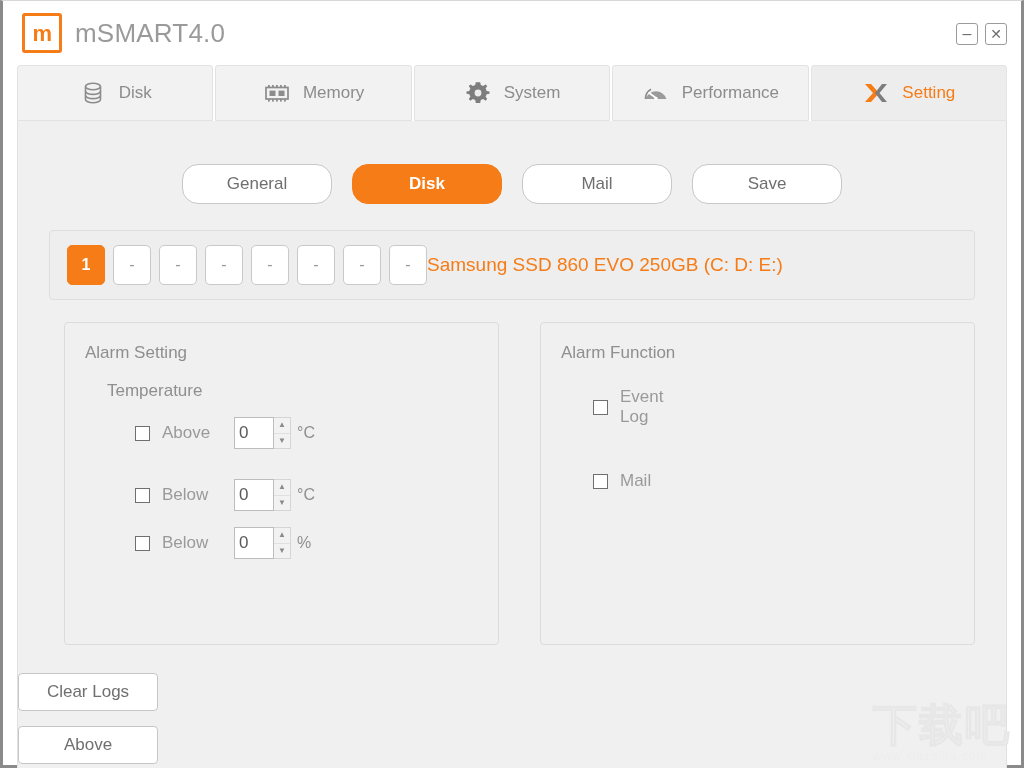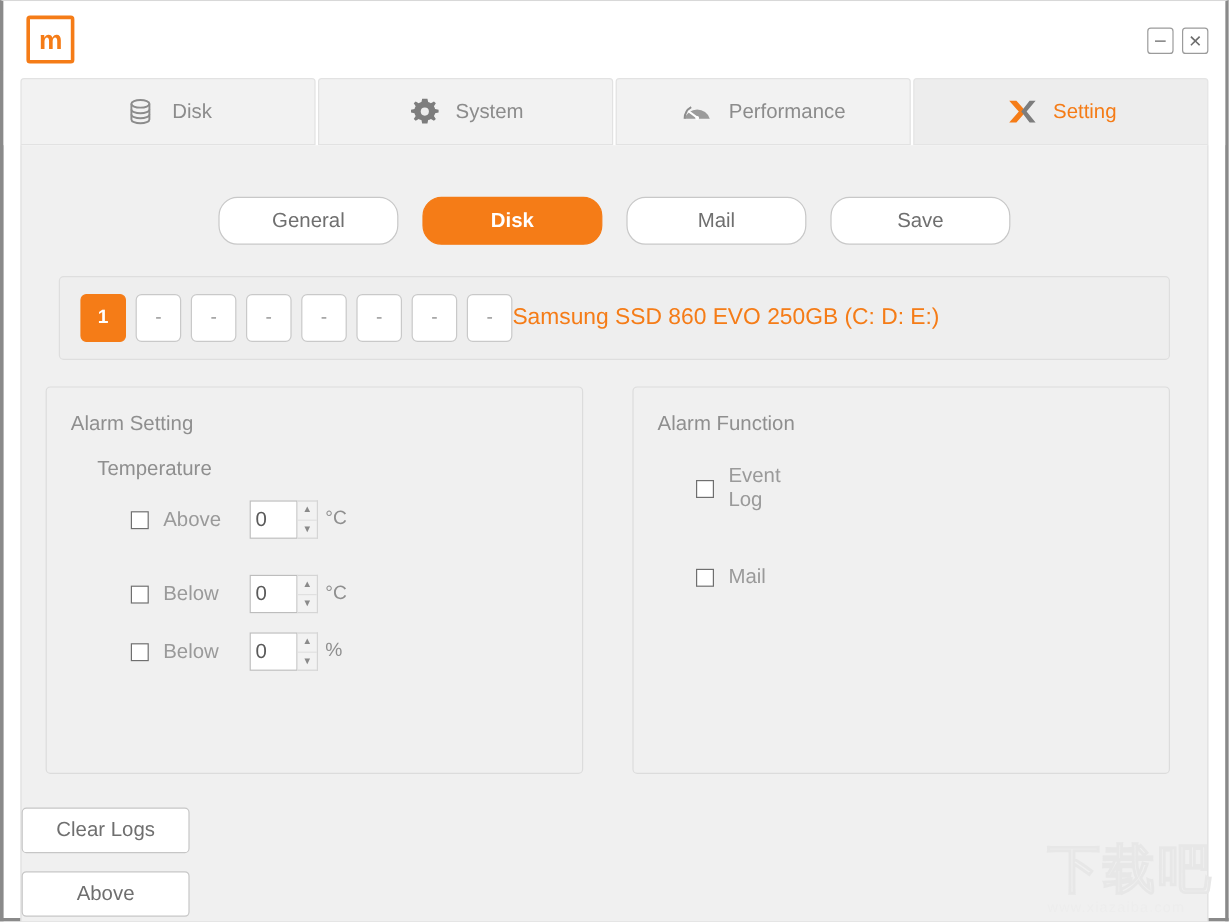--- a/index.html
+++ b/index.html
@@ -184,21 +184,21 @@
   }
   #disk-name {
     color: #f57c17;
     font-size: 19px;
   }
 
   
   #panels {
     display: flex;
     gap: 41px;
-    margin: 22px 31px 0 20px;
+    margin: 22px 31px 0 46px;
   }
   .group-box {
     flex: 1;
     height: 323px;
     border: 1px solid #dcdcdc;
     border-radius: 4px;
     background: #f0f0f0;
     position: relative;
   }
   .group-title {
@@ -327,20 +327,21 @@
 </head>
 <body>
 
 <div id="app-window">
 
   <div id="title-bar">
     <div id="brand">
       <div id="logo-box">
         <span>m</span>
       </div>
+      <div id="app-title">mSMART4.0</div>
     </div>
     <div id="win-controls">
       <button class="win-btn minimize">–</button>
       <button class="win-btn">✕</button>
     </div>
   </div>
 
   <div id="tab-strip">
 
     <div class="tab">
@@ -348,20 +349,42 @@
         <svg viewBox="0 0 28 28" width="28" height="28" fill="none" stroke="#8c8c8c" stroke-width="1.6">
           <ellipse cx="14" cy="7.5" rx="7.5" ry="3.2"></ellipse>
           <path d="M6.5 7.5 V20.5 C6.5 22.3 9.9 23.7 14 23.7 C18.1 23.7 21.5 22.3 21.5 20.5 V7.5"></path>
           <path d="M6.5 12.2 C6.5 14 9.9 15.4 14 15.4 C18.1 15.4 21.5 14 21.5 12.2"></path>
           <path d="M6.5 16.4 C6.5 18.2 9.9 19.6 14 19.6 C18.1 19.6 21.5 18.2 21.5 16.4"></path>
         </svg>
       </span>
       <span class="tab-label">Disk</span>
     </div>
 
+    <div class="tab">
+      <span class="tab-icon">
+        <svg viewBox="0 0 28 28" width="28" height="28">
+          <rect x="3" y="8.5" width="22" height="11.5" fill="none" stroke="#8c8c8c" stroke-width="1.7"></rect>
+          <rect x="6.5" y="11.6" width="6" height="5.4" fill="#8c8c8c"></rect>
+          <rect x="15.5" y="11.6" width="6" height="5.4" fill="#8c8c8c"></rect>
+          <g fill="#8c8c8c">
+            <rect x="5" y="20.2" width="1.8" height="2.4"></rect>
+            <rect x="9" y="20.2" width="1.8" height="2.4"></rect>
+            <rect x="13" y="20.2" width="1.8" height="2.4"></rect>
+            <rect x="17" y="20.2" width="1.8" height="2.4"></rect>
+            <rect x="21" y="20.2" width="1.8" height="2.4"></rect>
+            <rect x="5" y="6" width="1.8" height="2.4"></rect>
+            <rect x="9" y="6" width="1.8" height="2.4"></rect>
+            <rect x="13" y="6" width="1.8" height="2.4"></rect>
+            <rect x="17" y="6" width="1.8" height="2.4"></rect>
+            <rect x="21" y="6" width="1.8" height="2.4"></rect>
+          </g>
+        </svg>
+      </span>
+      <span class="tab-label">Memory</span>
+    </div>
 
     <div class="tab">
       <span class="tab-icon">
         <svg viewBox="0 0 28 28" width="28" height="28">
           <path fill="#7d7d7d" d="M14 3.2 l2.2 0 0.6 2.9 a8.9 8.9 0 0 1 2.3 1 l2.5-1.6 1.6 1.6 -1.6 2.5 a8.9 8.9 0 0 1 1 2.3 l2.9 0.6 0 2.2 -2.9 0.6 a8.9 8.9 0 0 1 -1 2.3 l1.6 2.5 -1.6 1.6 -2.5-1.6 a8.9 8.9 0 0 1 -2.3 1 l-0.6 2.9 -2.2 0 -2.2 0 -0.6-2.9 a8.9 8.9 0 0 1 -2.3-1 l-2.5 1.6 -1.6-1.6 1.6-2.5 a8.9 8.9 0 0 1 -1-2.3 l-2.9-0.6 0-2.2 2.9-0.6 a8.9 8.9 0 0 1 1-2.3 l-1.6-2.5 1.6-1.6 2.5 1.6 a8.9 8.9 0 0 1 2.3-1 l0.6-2.9 z"></path>
           <circle cx="14" cy="14" r="3.4" fill="#ededed"></circle>
         </svg>
       </span>
       <span class="tab-label">System</span>
     </div>

